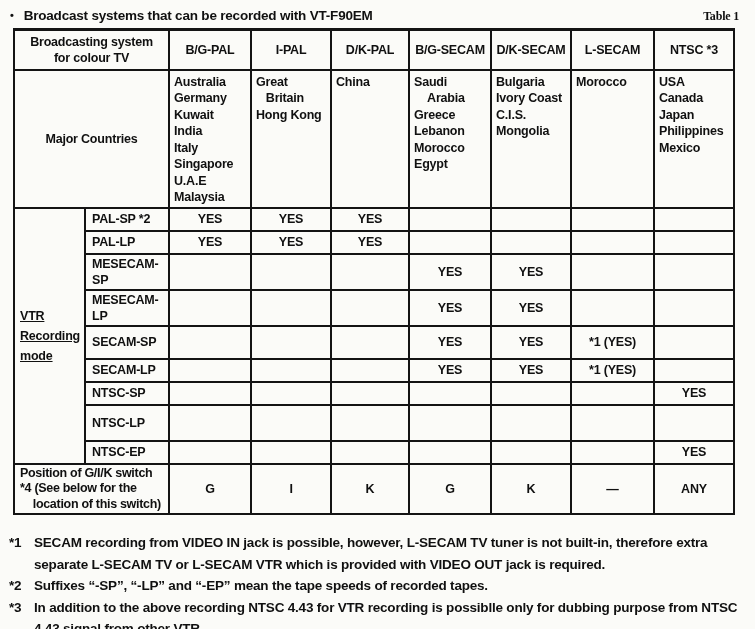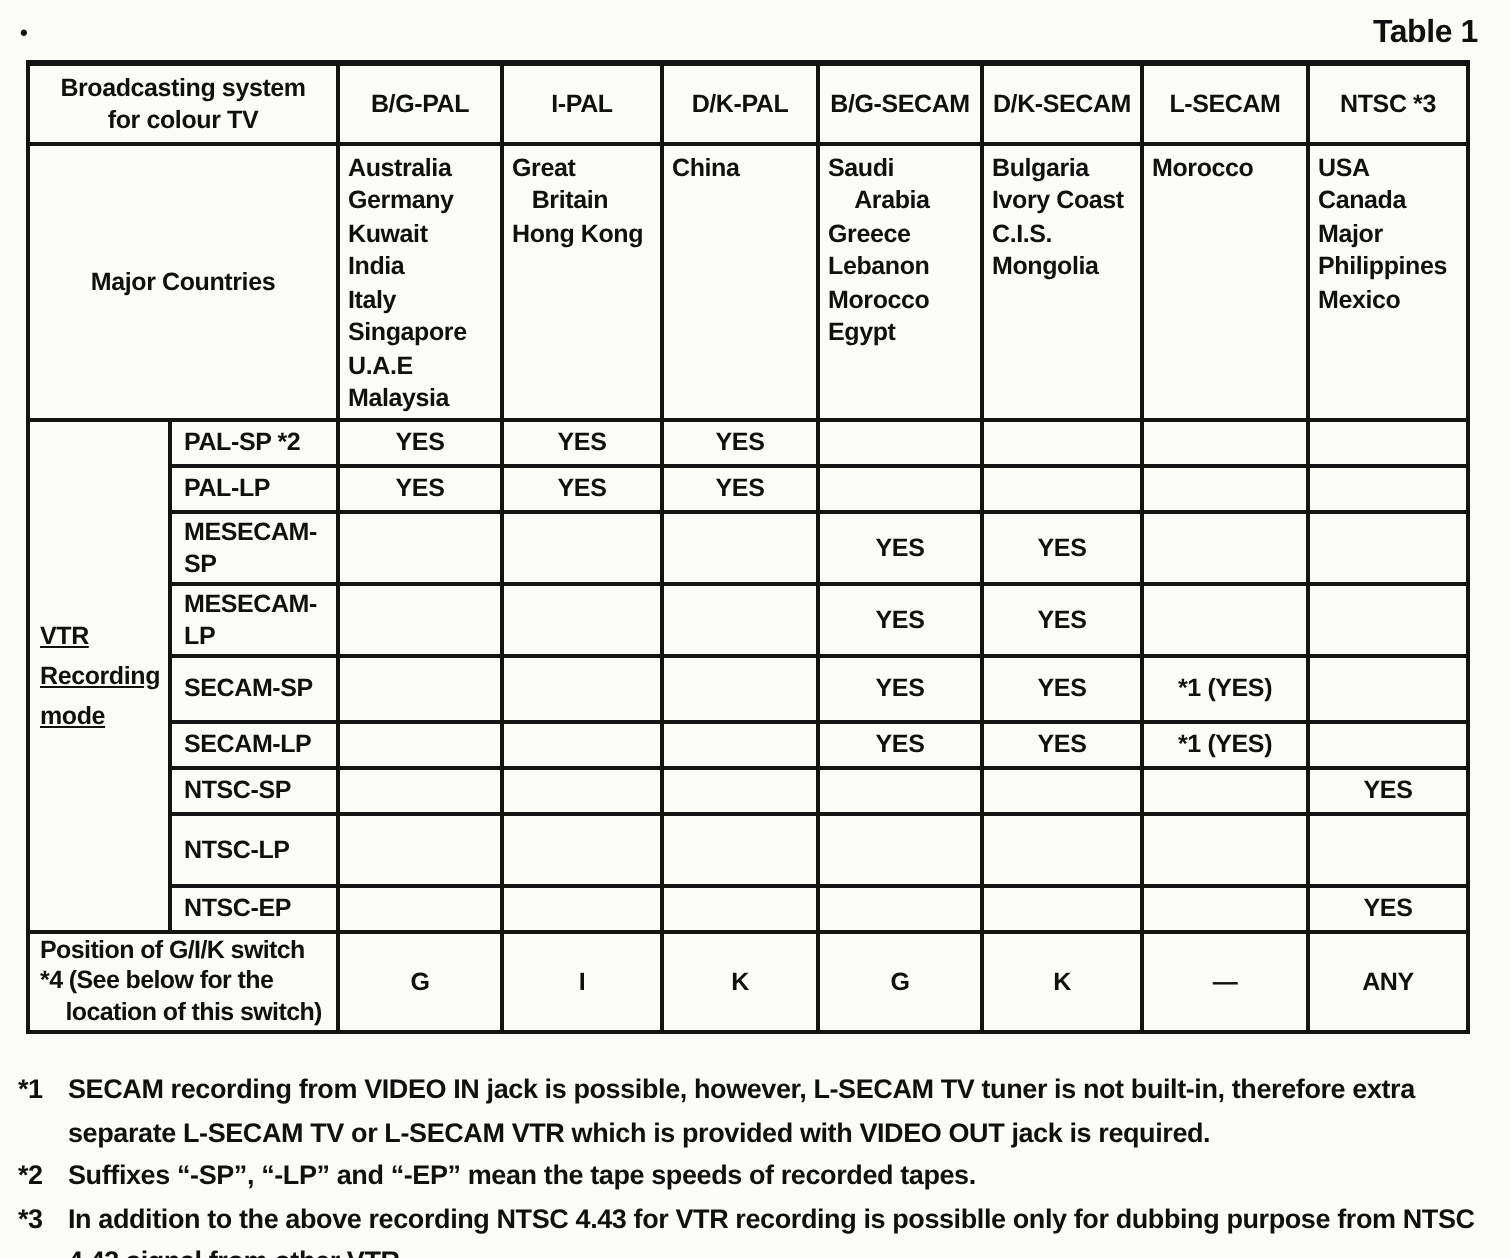--- a/index.html
+++ b/index.html
@@ -10,21 +10,21 @@
     font-family: "Liberation Sans", sans-serif;
     font-weight: 700;
     letter-spacing: -0.2px;
   }
   .doc { width: 755px; height: 629px; padding: 6px 10px 0 8px; position: relative; }
 
   
   .title-row { display: flex; align-items: baseline; padding: 2px 6px 4px 2px; }
   .bullet { font-size: 11px; margin-right: 10px; position: relative; top: -1px; }
   .title { font-size: 13.5px; }
-  .table-label { margin-left: auto; font-size: 16px; }
+  .table-label { margin-left: auto; font-size: 12px; font-family: Liberation Serif, serif; }
 
   
   table.sys { border-collapse: collapse; table-layout: fixed; margin-left: 5px; }
   table.sys td {
     border: 2px solid #141414;
     padding: 1px 4px;
     font-size: 12.5px;
     vertical-align: middle;
     overflow: hidden;
   }
@@ -45,20 +45,21 @@
   .fn-marker { flex: 0 0 25px; }
   .fn-text { flex: 1; }
 </style>
 </head>
 <body>
 
 <div class="doc">
 
   <div class="title-row">
     <span class="bullet">•</span>
+    <span class="title">Broadcast systems that can be recorded with VT-F90EM</span>
     <span class="table-label">Table 1</span>
   </div>
 
   <table class="sys">
     <colgroup>
       <col style="width:71px">
         <col style="width:84px">
         <col style="width:82px">
       <col style="width:80px">
         <col style="width:78px">
@@ -101,21 +102,21 @@
 Lebanon
 Morocco
 Egypt</td>
       <td class="c-top pre countries-cell">Bulgaria
 Ivory Coast
 C.I.S.
 Mongolia</td>
       <td class="c-top pre countries-cell">Morocco</td>
       <td class="c-top pre countries-cell">USA
 Canada
-Major
+Japan
 Philippines
 Mexico</td>
     </tr>
 
     <tr style="height:23px">
       <td rowspan="9" class="group-cell pre">VTR
 Recording
 mode</td>
       <td class="mode-cell pre">PAL-SP *2</td>
       <td class="val-cell">YES</td>

